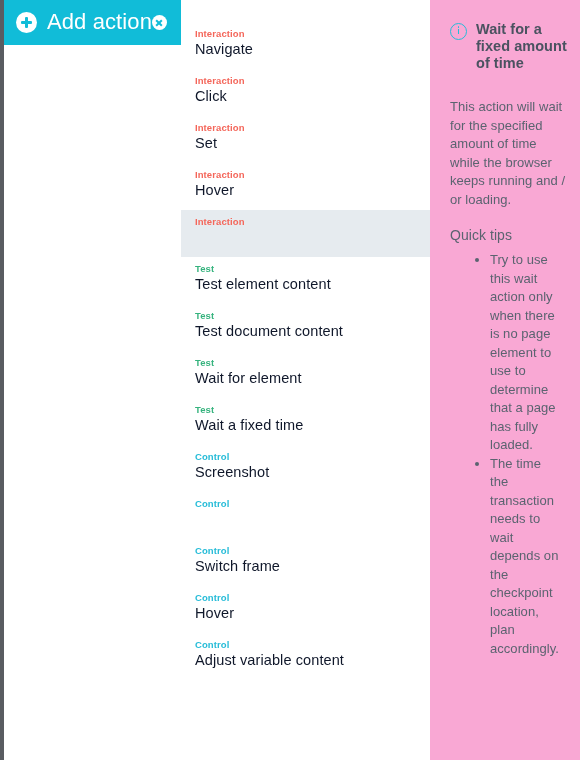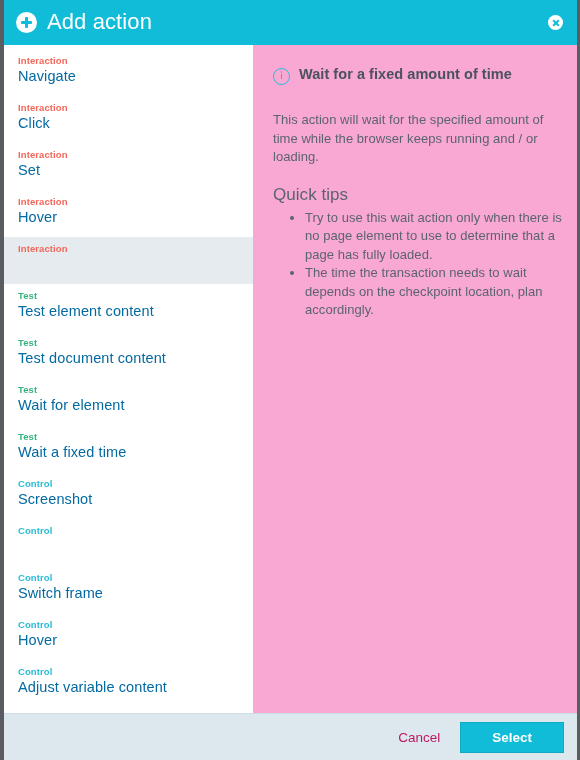--- a/index.html
+++ b/index.html
@@ -18,21 +18,21 @@
   
   .modal {
     position: relative;
     width: 580px;
     height: 760px;
     box-sizing: border-box;
     border-left: 4px solid #595c61;
     border-right: 3px solid #595c61;
     background: #ffffff;
     display: flex;
-    flex-direction: column;
+    flex-direction: row;
   }
 
   
   .titlebar {
     flex: 0 0 auto;
     height: 45px;
     background: #11bcd8;
     display: flex;
     align-items: center;
     padding: 0 14px 0 12px;
@@ -107,21 +107,21 @@
     min-height: 0;
     background: #f3f5f7;
   }
 
   
   .action-list {
     flex: 0 0 249px;
     width: 249px;
     background: #ffffff;
     overflow: hidden;
-    padding-top: 4px;
+    padding-top: 22px;
     box-sizing: border-box;
   }
   .action-item {
     height: 47px;
     box-sizing: border-box;
     padding: 6px 0 0 14px;
     cursor: pointer;
   }
   .action-item.selected {
     background: #e6ebef;
@@ -131,21 +131,21 @@
     line-height: 12px;
     font-weight: 700;
     letter-spacing: 0.1px;
   }
   .cat-interaction { color: #f4665a; }
   .cat-test        { color: #36b37e; }
   .cat-control     { color: #26bcd8; }
   .action-name {
     font-size: 14.5px;
     line-height: 18px;
-    color: #0369a1;
+    color: #0f172a;
     font-weight: 400;
     letter-spacing: 0.1px;
   }
 
   
   .info-panel {
     flex: 1 1 auto;
     background: #f9a8d4;
     padding: 21px 15px 0 20px;
     box-sizing: border-box;
@@ -194,27 +194,27 @@
     letter-spacing: 0.05px;
   }
   .info-desc {
     font-size: 13px;
     line-height: 18.5px;
     color: #5b6370;
     margin: 0 0 18px 0;
     letter-spacing: 0.05px;
   }
   .tips-title {
-    font-size: 17px;
+    font-size: 14px;
     color: #5b6370;
     margin: 0 0 4px 0;
     letter-spacing: 0.05px;
   }
   .tips-list {
-    margin: 0;
+    margin: 8px;
     padding-left: 32px;
     list-style: disc;
   }
   .tips-list li {
     font-size: 13px;
     line-height: 18.5px;
     color: #5b6370;
     letter-spacing: 0.05px;
     margin-bottom: 0;
   }

